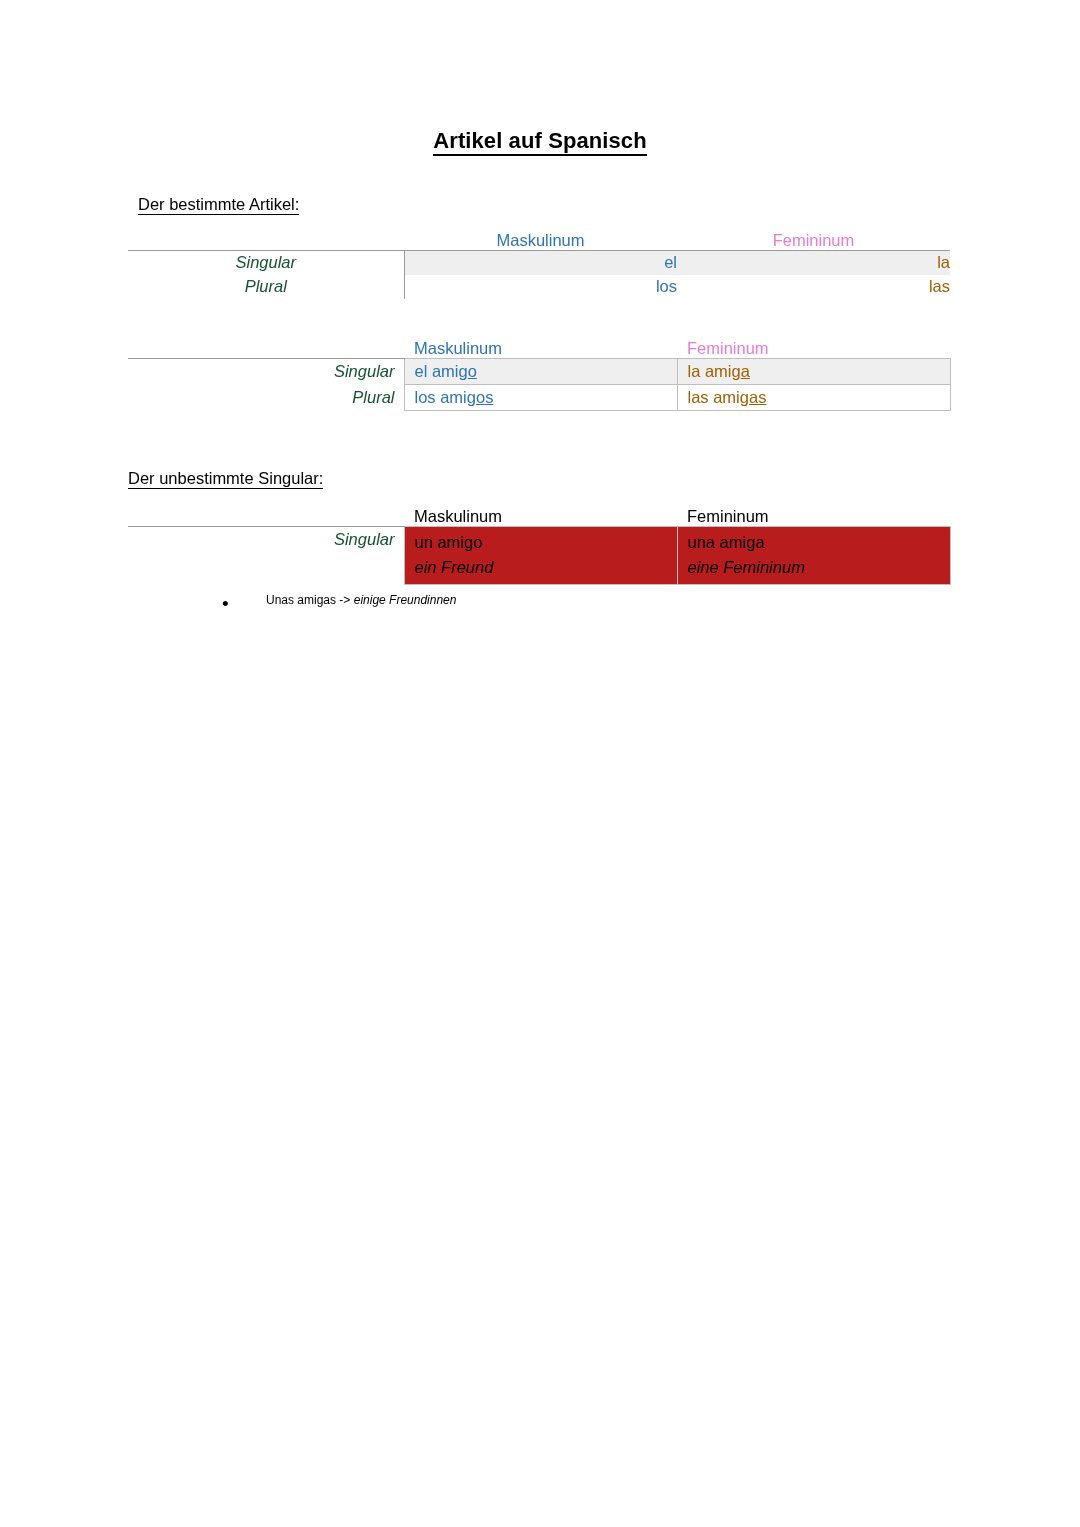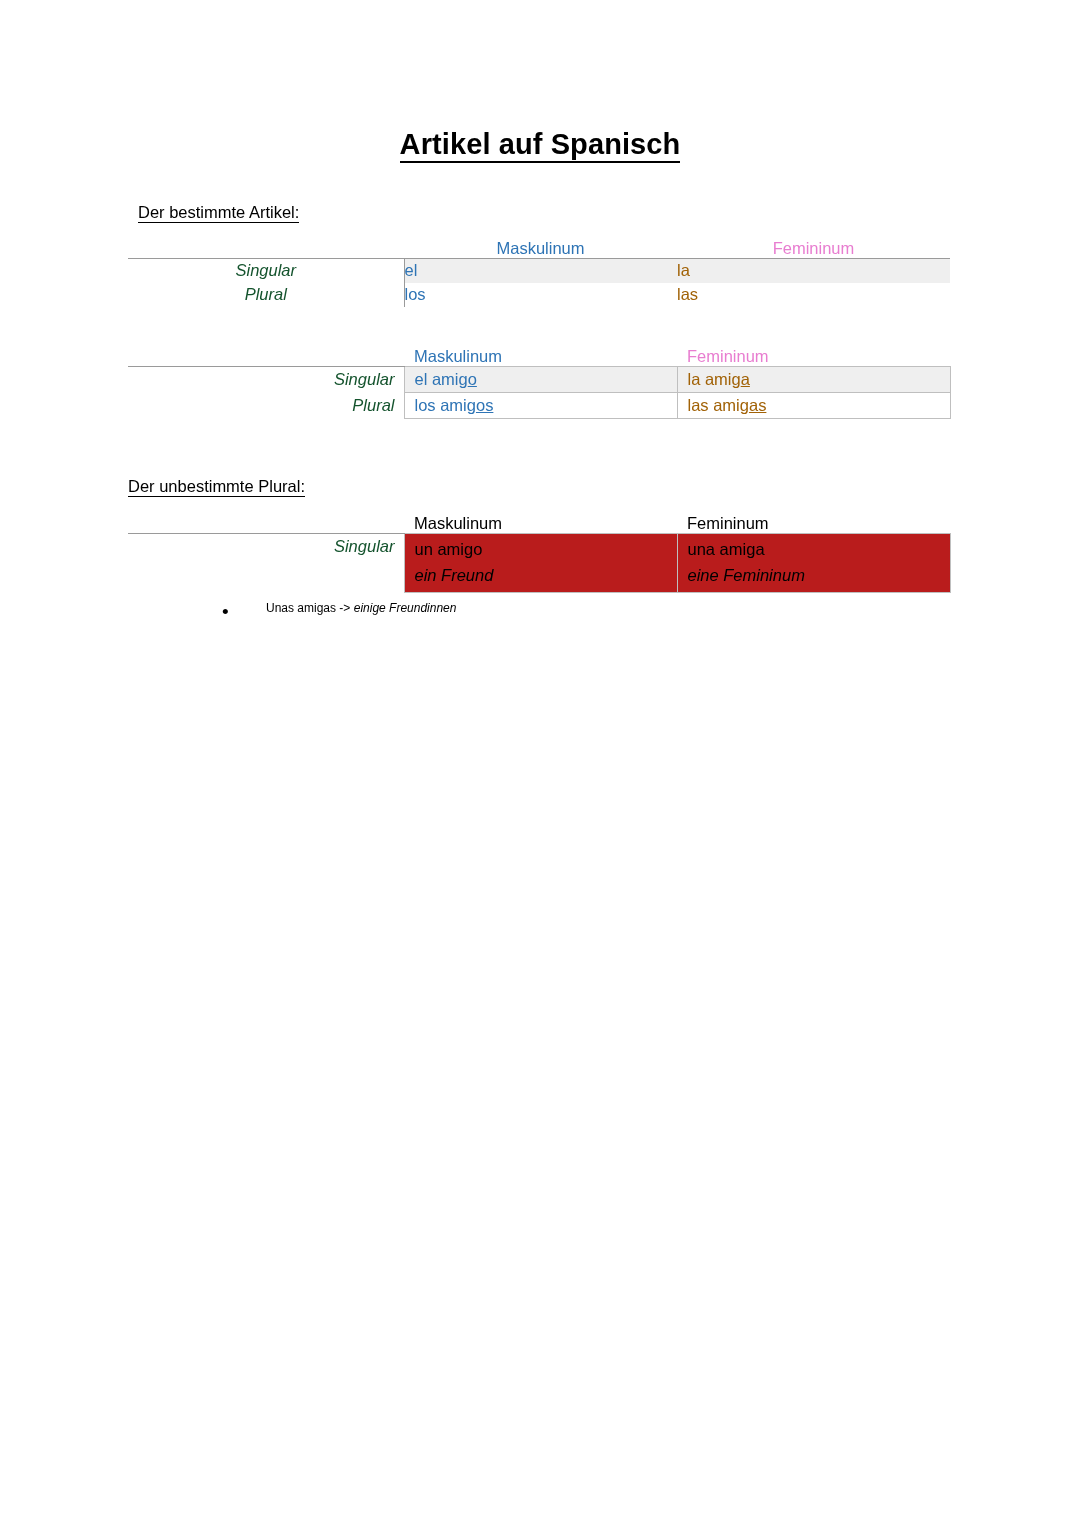--- a/index.html
+++ b/index.html
@@ -20,21 +20,21 @@
     position: relative;
     width: 1080px;
     height: 1527px;
     box-sizing: border-box;
     padding: 0 128px;
   }
 
   
   .doc-title {
     text-align: center;
-    font-size: 29px;
+    font-size: 22px;
     font-weight: bold;
     letter-spacing: 0.1px;
     margin: 0;
     padding-top: 129px;
     line-height: 1.1;
   }
   .doc-title span {
     border-bottom: 2px solid #000;
     padding-bottom: 1px;
   }
@@ -87,21 +87,21 @@
 
   
   #table-definite-articles { margin-top: 16px; }
   #table-definite-articles .hdr-cell { text-align: center; }
   #table-definite-articles tbody tr td { height: 24px; }
   #table-definite-articles .row-top td { border-top: 1.2px solid #9a9a9a; }
   #table-definite-articles .cell-label {
     text-align: center;
     border-right: 1.2px solid #9a9a9a;
   }
-  #table-definite-articles .cell-val { text-align: left; }
+  #table-definite-articles .cell-val { text-align: right; }
   #table-definite-articles .shaded td.cell-val { background: #efefef; }
   .val-masc { color: #2e74b5; }
   .val-fem  { color: #a16207; margin-top: 11px; }
 
   
   #table-definite-examples { margin-top: 40px; }
   #table-definite-examples .hdr-cell { text-align: left; padding-left: 10px; }
   #table-definite-examples tbody tr.data td { height: 25px; }
   #table-definite-examples .cell-label {
     text-align: right;
@@ -214,21 +214,21 @@
         <td class="cell-val val-fem"><span>la amig</span><span class="underline-tail">a</span></td>
       </tr>
       <tr class="data">
         <td class="cell-label lbl">Plural</td>
         <td class="cell-val val-masc"><span>los amig</span><span class="underline-tail">os</span></td>
         <td class="cell-val val-fem"><span>las amig</span><span class="underline-tail">as</span></td>
       </tr>
     </tbody>
   </table>
 
-  <div class="section-heading" id="heading-unbestimmt"><span>Der unbestimmte Plural:</span></div>
+  <div class="section-heading" id="heading-unbestimmt"><span>Der unbestimmte Singular:</span></div>
 
   <table class="grid" id="table-indefinite">
     <colgroup>
       <col class="col-label">
         <col class="col-masc">
         <col class="col-fem">
     </colgroup>
     <thead>
       <tr>
         <th class="hdr-cell"></th>

